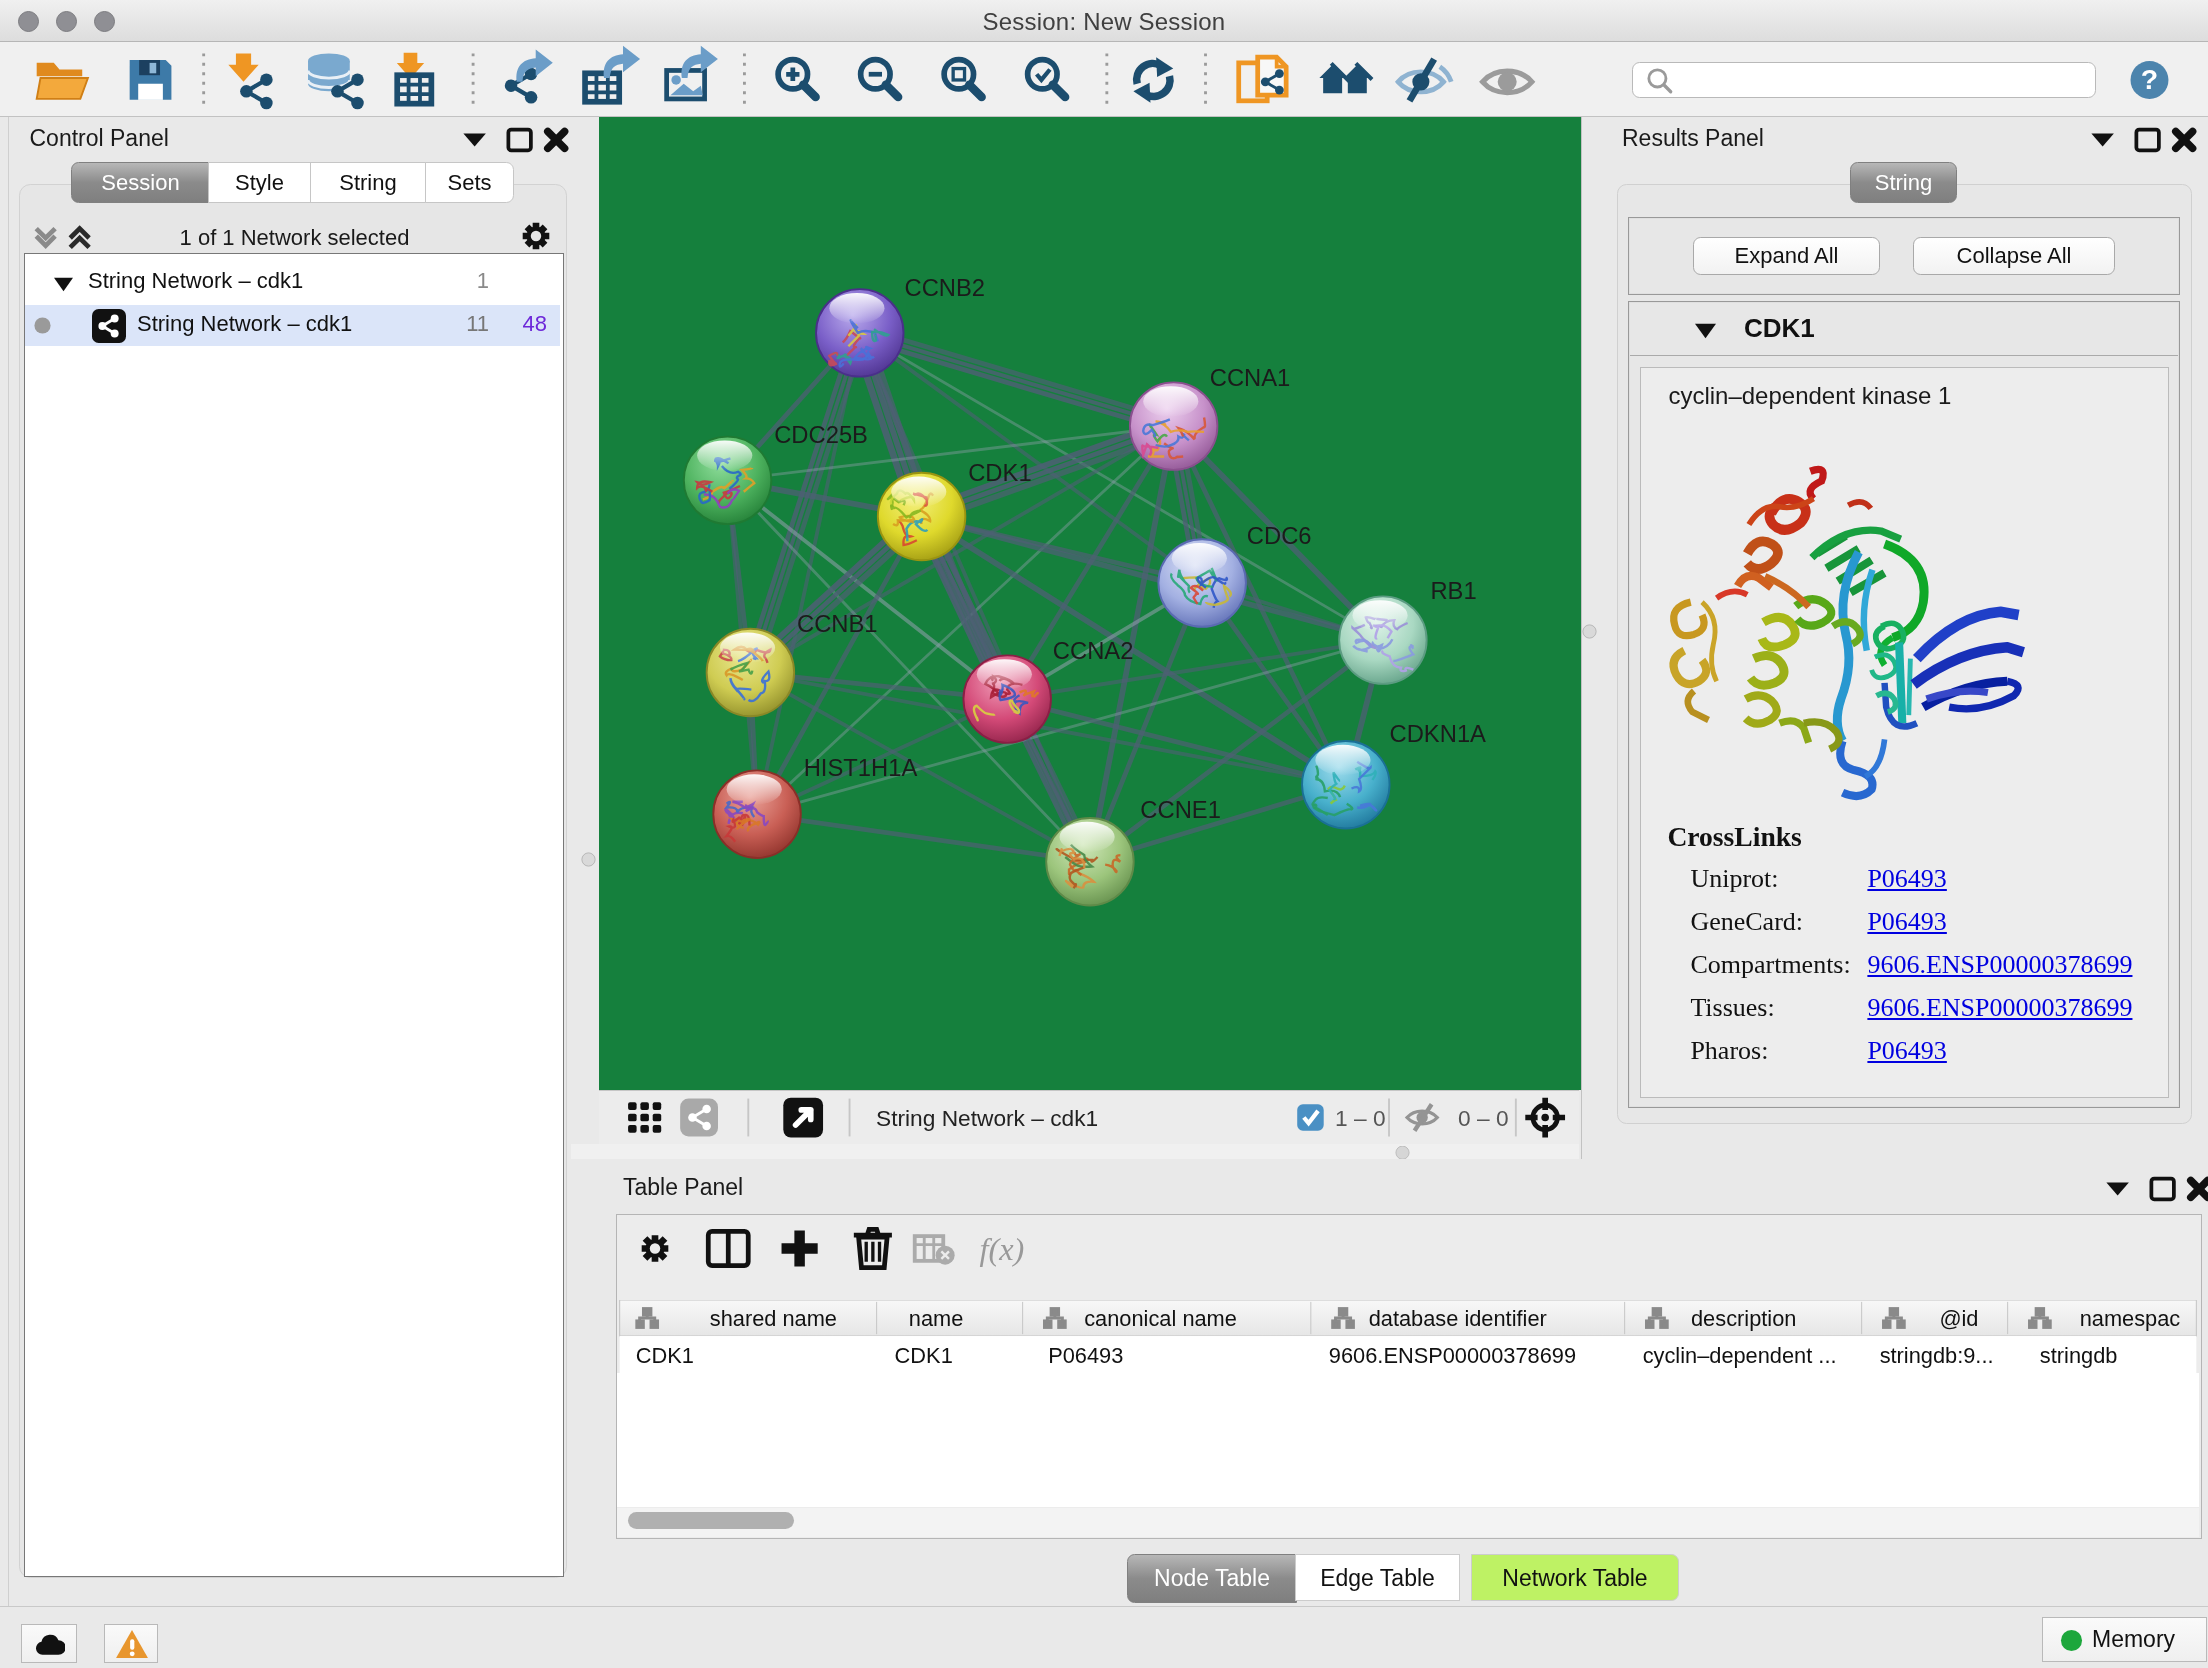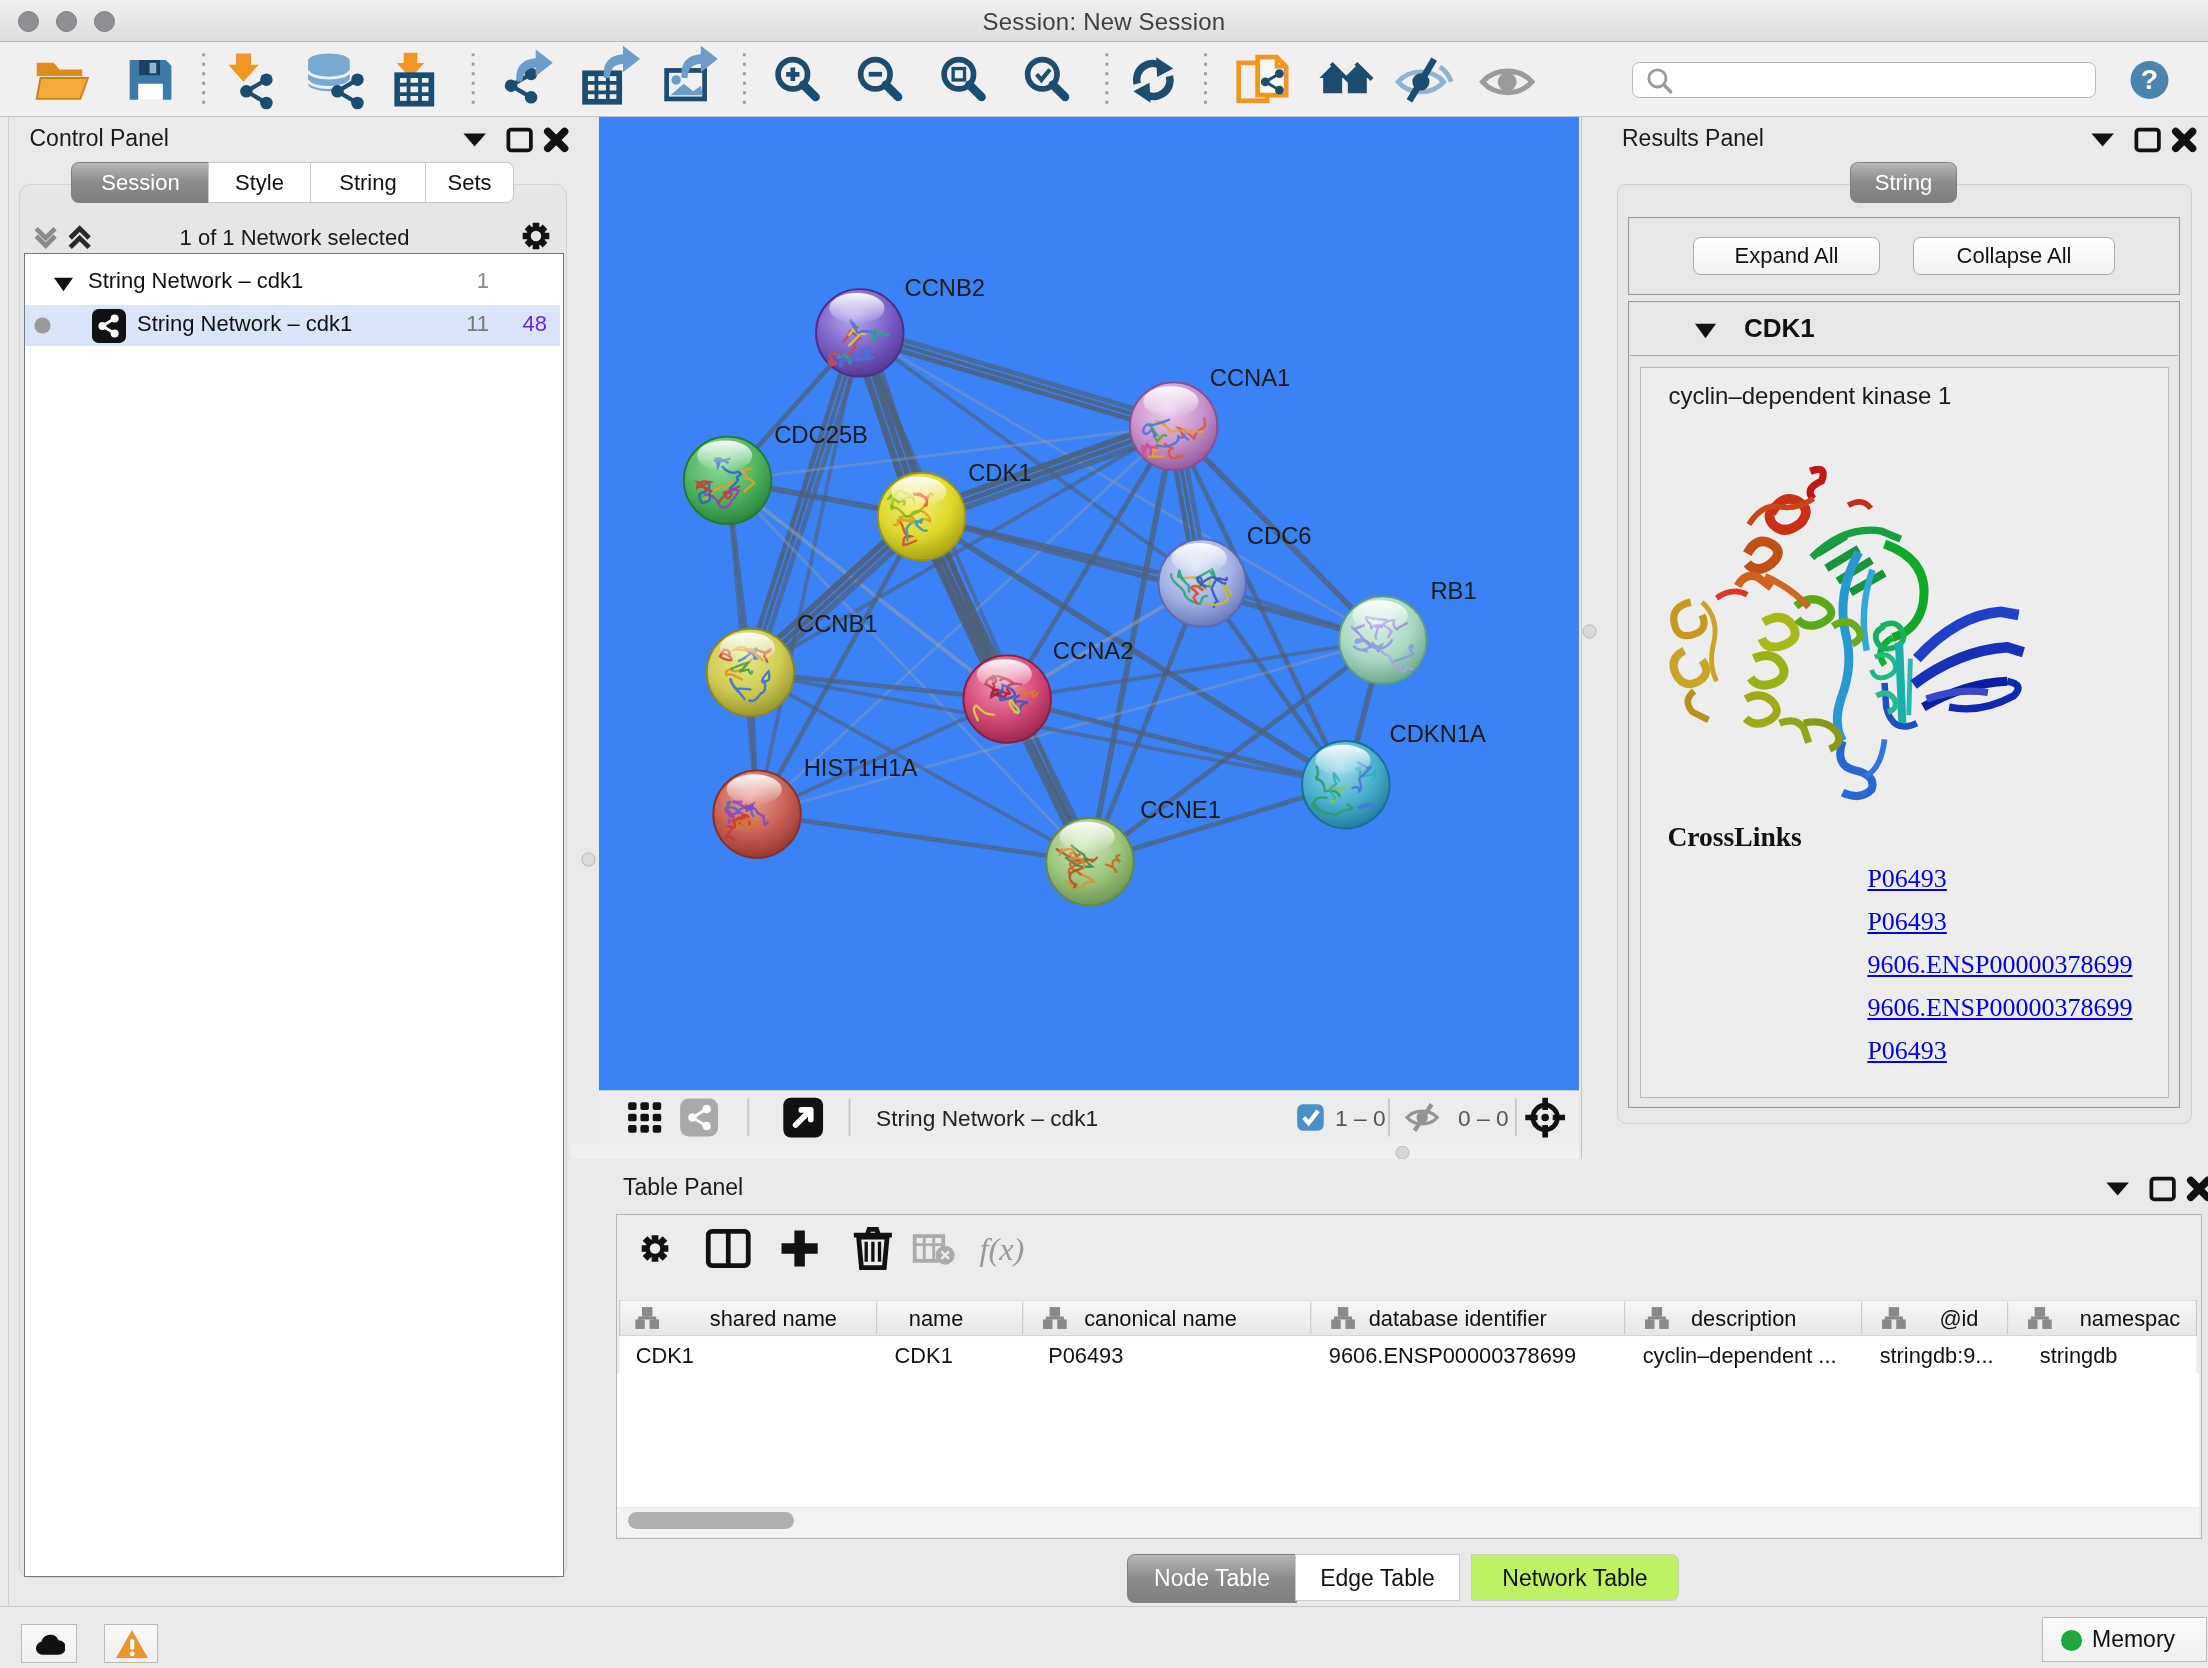--- a/index.html
+++ b/index.html
@@ -20,21 +20,21 @@
 .ptitle{font-size:23px;color:#1a1a1a;}
 
 #ctrltabs .tab{position:absolute;top:162px;height:39px;background:#fff;border:1px solid #c6c6c6;
   text-align:center;font-size:22px;color:#111;line-height:39px;}
 .graytab{background:linear-gradient(#b7b7b7,#8b8b8b,#7f7f7f) !important;color:#fff !important;
   border:1px solid #808080 !important;}
 #ctrlbox{left:19px;top:184px;width:546px;height:1392px;background:#e6e6e6;border:1px solid #d2d2d2;border-radius:11.4px;}
 #ctrllist{left:24px;top:253px;width:538px;height:1322px;background:#fff;border:1.9px solid #777;}
 .selrow{background:#dbe5f9;}
 
-#canvas{left:599px;top:117px;width:980px;height:973px;background:#3b82f6;}
+#canvas{left:599px;top:117px;width:980px;height:973px;background:#15803d;padding-left:9px;}
 #canvasbar{left:599px;top:1090px;width:980px;height:53px;background:#ececec;
   border-top:1px solid #c6c6c6;border-bottom:1px solid #c6c6c6;}
 #dragstrip{left:571px;top:1144px;width:1008px;height:15px;background:#f0f0f0;}
 
 #results{left:1581px;top:117px;width:628px;height:1042px;background:#e9e9e9;border-left:1px solid #c2c2c2;}
 #resbox{left:1617px;top:184px;width:573px;height:938px;background:#e7e7e7;border:1px solid #d0d0d0;border-radius:9.5px;}
 .btn{position:absolute;background:linear-gradient(#ffffff,#f2f2f2);border:1px solid #a9a9a9;border-radius:7.6px;
   text-align:center;font-size:22px;color:#111;}
 
 #tablepanel{left:599px;top:1159px;width:1609px;height:447px;background:#e9e9e9;}
@@ -652,20 +652,27 @@
       <path d="M300 350 Q296 386 276 396" stroke="#3078d8" stroke-width="7"></path>
       <path d="M200 330 q 26 -6 40 10 q 10 14 -8 22" stroke="#889818" stroke-width="9"></path>
       <path d="M290 296 q 14 -8 22 4 q 6 12 -8 16" stroke="#28b890" stroke-width="7"></path>
       <path d="M352 300 Q392 286 428 292" stroke="#3848c8" stroke-width="9"></path>
       <path d="M152 148 Q184 162 206 186" stroke="#cc6820" stroke-width="8"></path>
       <path d="M236 210 q 18 -12 30 2 q 10 12 -6 20" stroke="#68aa20" stroke-width="9"></path>
       <path d="M255 60 q 18 -10 28 4" stroke="#c03018" stroke-width="7"></path>
     </g>
         </svg>
     <div class="abs serif" style="left:26px;top:453px;font-size:27.6px;font-weight:bold;color:#111;">CrossLinks</div>
+    <div class="abs serif" style="left:49px;top:489px;font-size:26px;color:#111;line-height:43px;">
+      <div>Uniprot:</div>
+          <div>GeneCard:</div>
+          <div>Compartments:</div>
+          <div>Tissues:</div>
+          <div>Pharos:</div>
+    </div>
     <div class="abs serif" style="left:226px;top:489px;font-size:26px;line-height:43px;">
       <div><a class="lk">P06493</a></div>
       <div><a class="lk">P06493</a></div>
       <div><a class="lk">9606.ENSP00000378699</a></div>
       <div><a class="lk">9606.ENSP00000378699</a></div>
       <div><a class="lk">P06493</a></div>
     </div>
   </div>
 </div>
 <div id="tablepanel" class="abs"></div>

